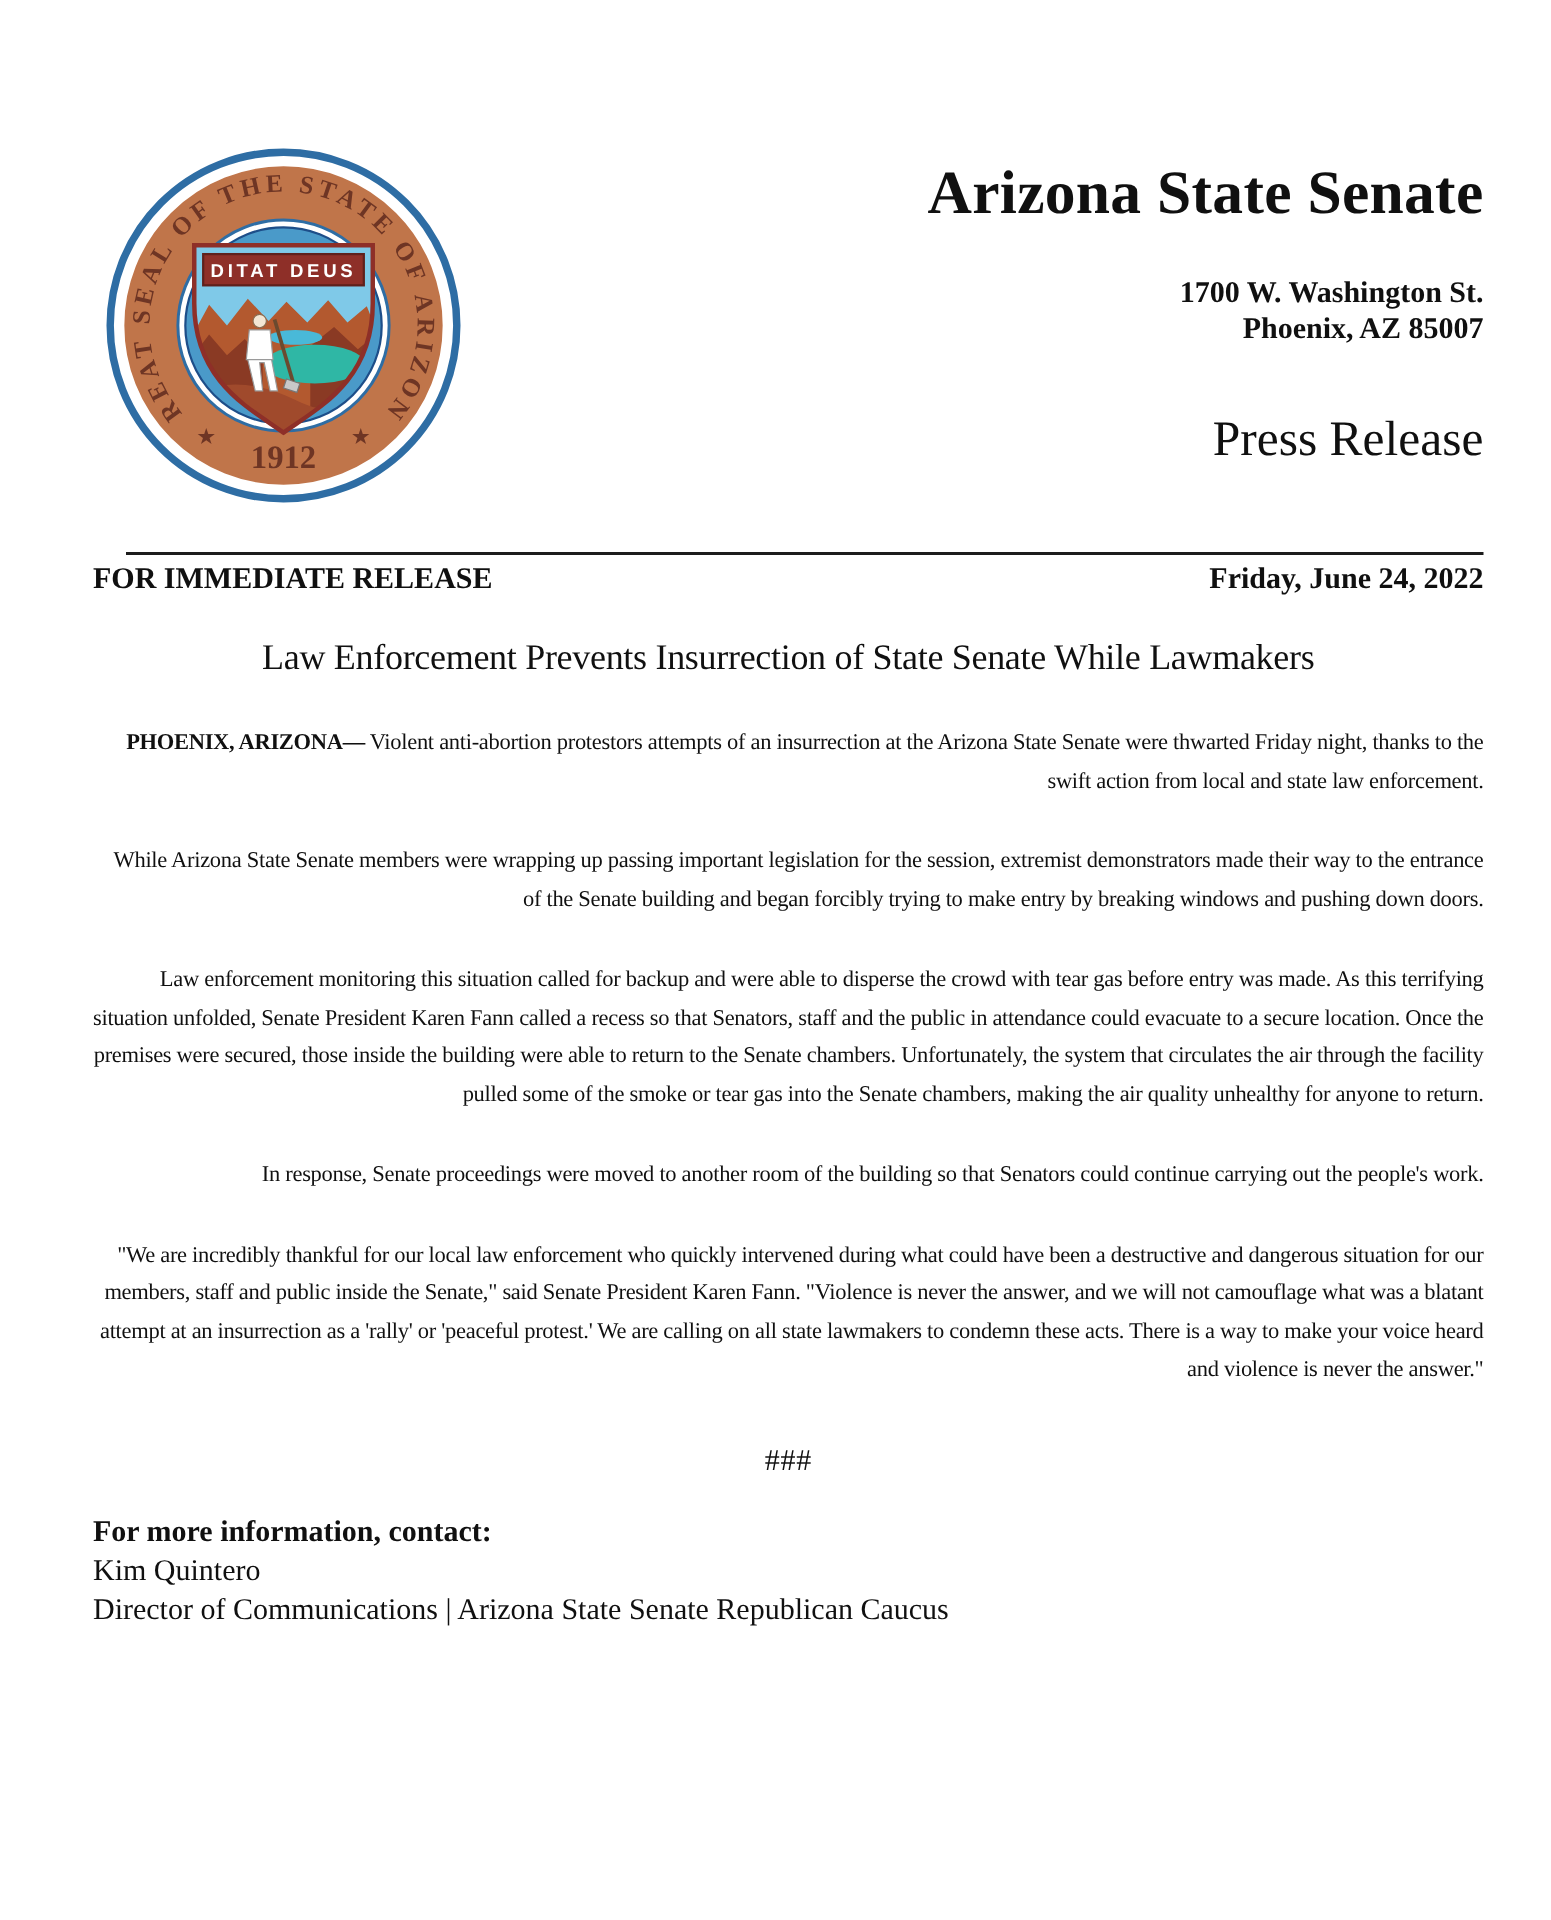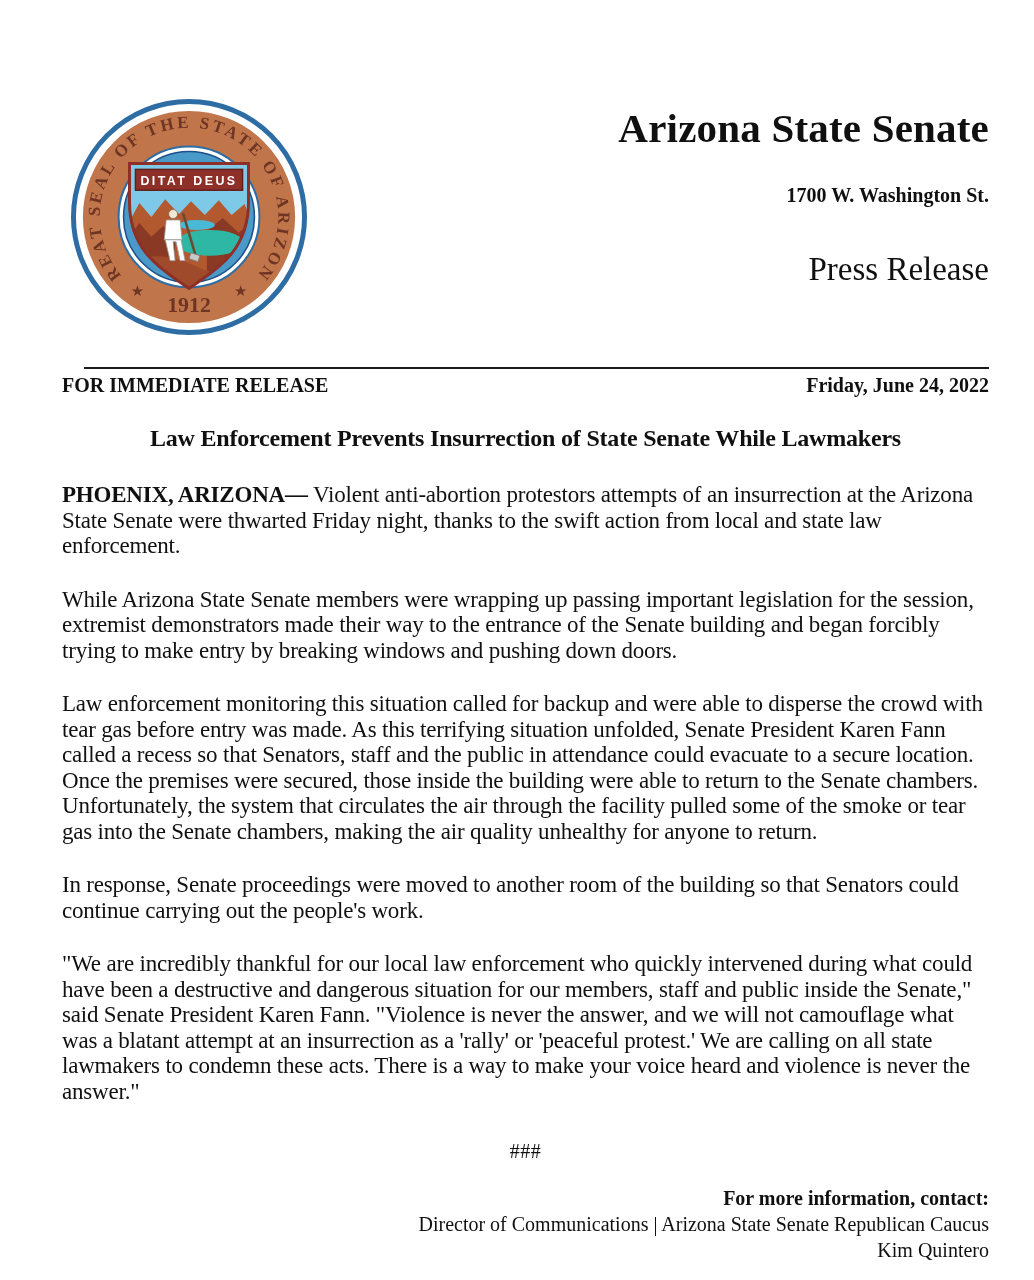--- a/index.html
+++ b/index.html
@@ -20,34 +20,34 @@
   .doc-type { font-size: 33px; font-weight: normal; margin-top: 44px; }
 
   .divider { border-top: 2px solid #1c1c1c; margin: 27px 0 0 22px; height: 0; }
 
   .release-row {
     display: flex; justify-content: space-between;
     font-weight: bold; font-size: 20px; margin-top: 5px;
   }
 
   .headline {
-    text-align: center; font-weight: bold; font-size: 24px;
+    text-align: center; font-weight: normal; font-size: 24px;
     line-height: 30px; margin-top: 26px; letter-spacing: -0.2px;
   }
 
   .body-text p {
-    font-size: 23px; line-height: 25.5px; letter-spacing: -0.2px;
-    margin: 28px 0 0 0; text-align: left;
+    font-size: 15px; line-height: 25.5px; letter-spacing: -0.2px;
+    margin: 28px 0 0 0; text-align: right;
   }
   .body-text p.first { margin-top: 29px; }
   .lead-bold { font-weight: bold; }
 
   .end-marker { text-align: center; font-size: 20px; margin-top: 36px; letter-spacing: 0.5px; }
 
-  .contact-block { text-align: right; font-size: 20px; line-height: 26px; margin-top: 22px; }
+  .contact-block { text-align: left; font-size: 20px; line-height: 26px; margin-top: 22px; }
   .contact-heading { font-weight: bold; }
 </style>
 </head>
 <body>
 
 <div class="page">
 
   <div class="header-row">
 
     <div class="seal-wrap">
@@ -100,20 +100,21 @@
 
         <rect x="66" y="72" width="108" height="21" fill="#8e2f28" stroke="#5f201c" stroke-width="1.5"></rect>
         <text x="120" y="87.5" text-anchor="middle" font-family="'Liberation Sans',sans-serif" font-size="12.5" font-weight="bold" fill="#ffffff" letter-spacing="2.5">DITAT DEUS</text>
       </svg>
     </div>
 
     <div class="header-text">
       <div class="org-name">Arizona State Senate</div>
       <div class="address">
         <div>1700 W. Washington St.</div>
+        <div>Phoenix, AZ 85007</div>
       </div>
       <div class="doc-type">Press Release</div>
     </div>
   </div>
 
   <div class="divider"></div>
 
   <div class="release-row">
     <span>FOR IMMEDIATE RELEASE</span>
     <span>Friday, June 24, 2022</span>
@@ -128,17 +129,17 @@
     <p>While Arizona State Senate members were wrapping up passing important legislation for the session, extremist demonstrators made their way to the entrance of the Senate building and began forcibly trying to make entry by breaking windows and pushing down doors.</p>
     <p>Law enforcement monitoring this situation called for backup and were able to disperse the crowd with tear gas before entry was made. As this terrifying situation unfolded, Senate President Karen Fann called a recess so that Senators, staff and the public in attendance could evacuate to a secure location. Once the premises were secured, those inside the building were able to return to the Senate chambers. Unfortunately, the system that circulates the air through the facility pulled some of the smoke or tear gas into the Senate chambers, making the air quality unhealthy for anyone to return.</p>
     <p>In response, Senate proceedings were moved to another room of the building so that Senators could continue carrying out the people's work.</p>
     <p>"We are incredibly thankful for our local law enforcement who quickly intervened during what could have been a destructive and dangerous situation for our members, staff and public inside the Senate," said Senate President Karen Fann. "Violence is never the answer, and we will not camouflage what was a blatant attempt at an insurrection as a 'rally' or 'peaceful protest.' We are calling on all state lawmakers to condemn these acts. There is a way to make your voice heard and violence is never the answer."</p>
   </div>
 
   <div class="end-marker">###</div>
 
   <div class="contact-block">
     <div class="contact-heading">For more information, contact:</div>
+    <div>Kim Quintero</div>
     <div>Director of Communications | Arizona State Senate Republican Caucus</div>
-    <div>Kim Quintero</div>
   </div>
 
 </div>
 
 </body></html>

